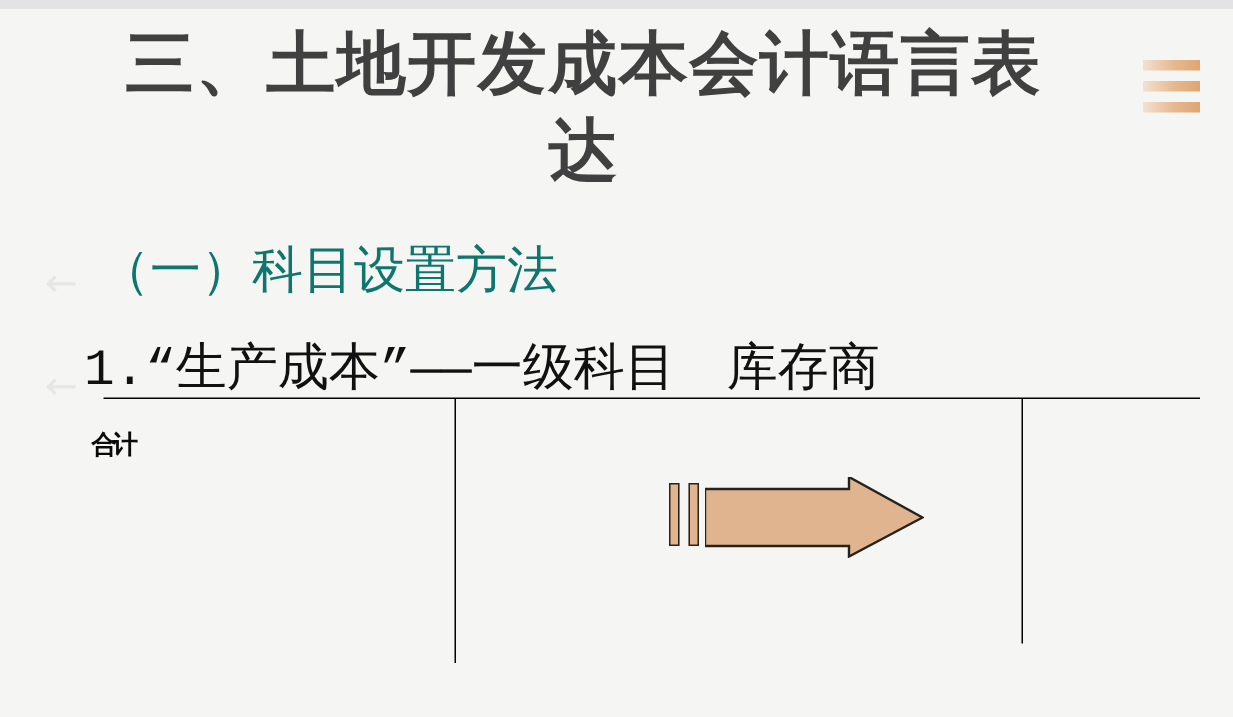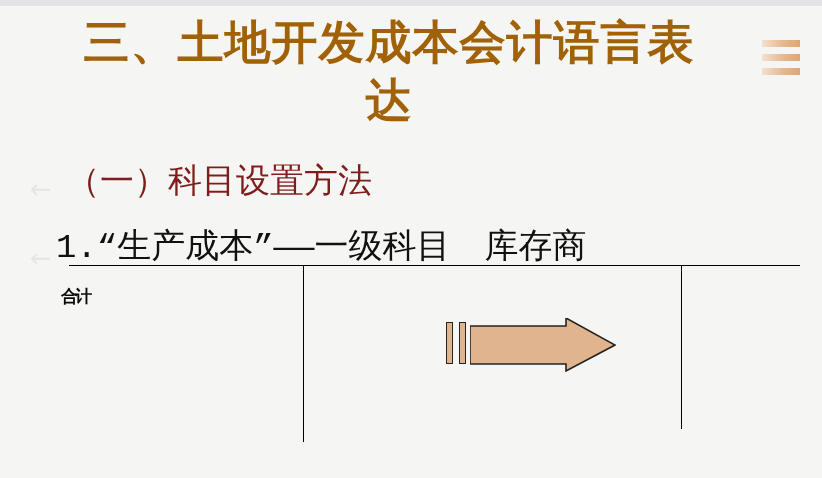--- a/index.html
+++ b/index.html
@@ -22,21 +22,21 @@
     width: 822px; height: 6px;
     background: #e3e3e5;
   }
 
   
   .title {
     position: absolute;
     left: 0; top: 14px;
     width: 778px;
     text-align: center;
-    color: #a16207;
+    color: #404040;
     font-family: "DejaVu Serif", "Liberation Serif", serif;
     font-weight: bold;
     font-size: 46px;
     line-height: 1.26;
     letter-spacing: 1px;
     white-space: pre-line;
   }
 
   
   .hamburger {
@@ -60,21 +60,21 @@
     line-height: 1;
     font-family: "DejaVu Sans", "Liberation Sans", sans-serif;
   }
   .back-arrow.a1 { left: 30px; top: 176px; }
   .back-arrow.a2 { left: 30px; top: 245px; }
 
   
   .heading-1 {
     position: absolute;
     left: 66px; top: 160px;
-    color: #7f1d1d;
+    color: #0f766e;
     font-family: "DejaVu Serif", "Liberation Serif", serif;
     font-size: 34px;
     line-height: 1.2;
     white-space: nowrap;
   }
   .heading-2 {
     position: absolute;
     left: 56px; top: 228px;
     color: #111111;
     font-family: Liberation Mono, monospace;

